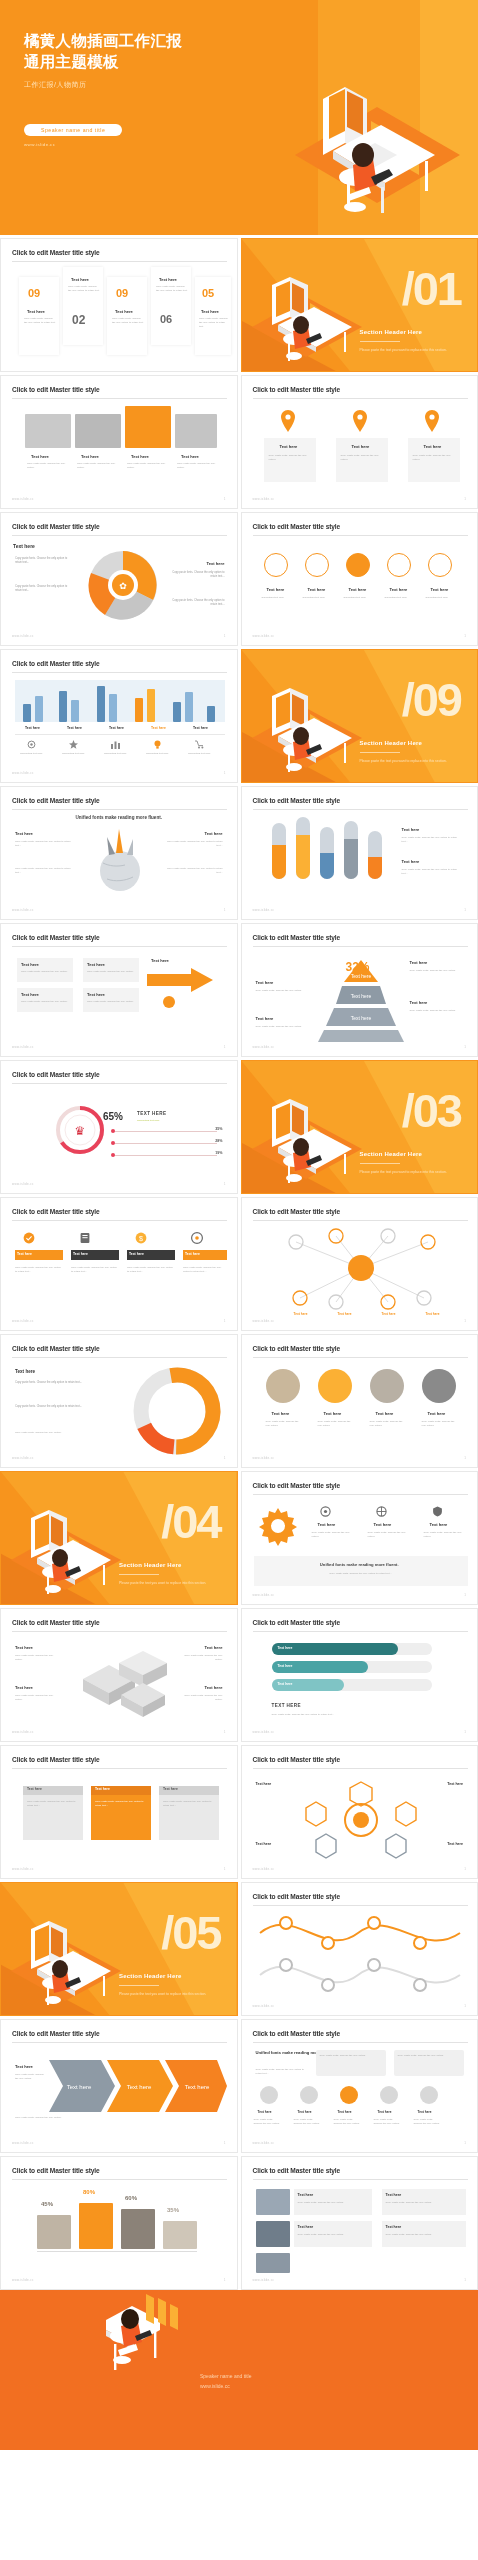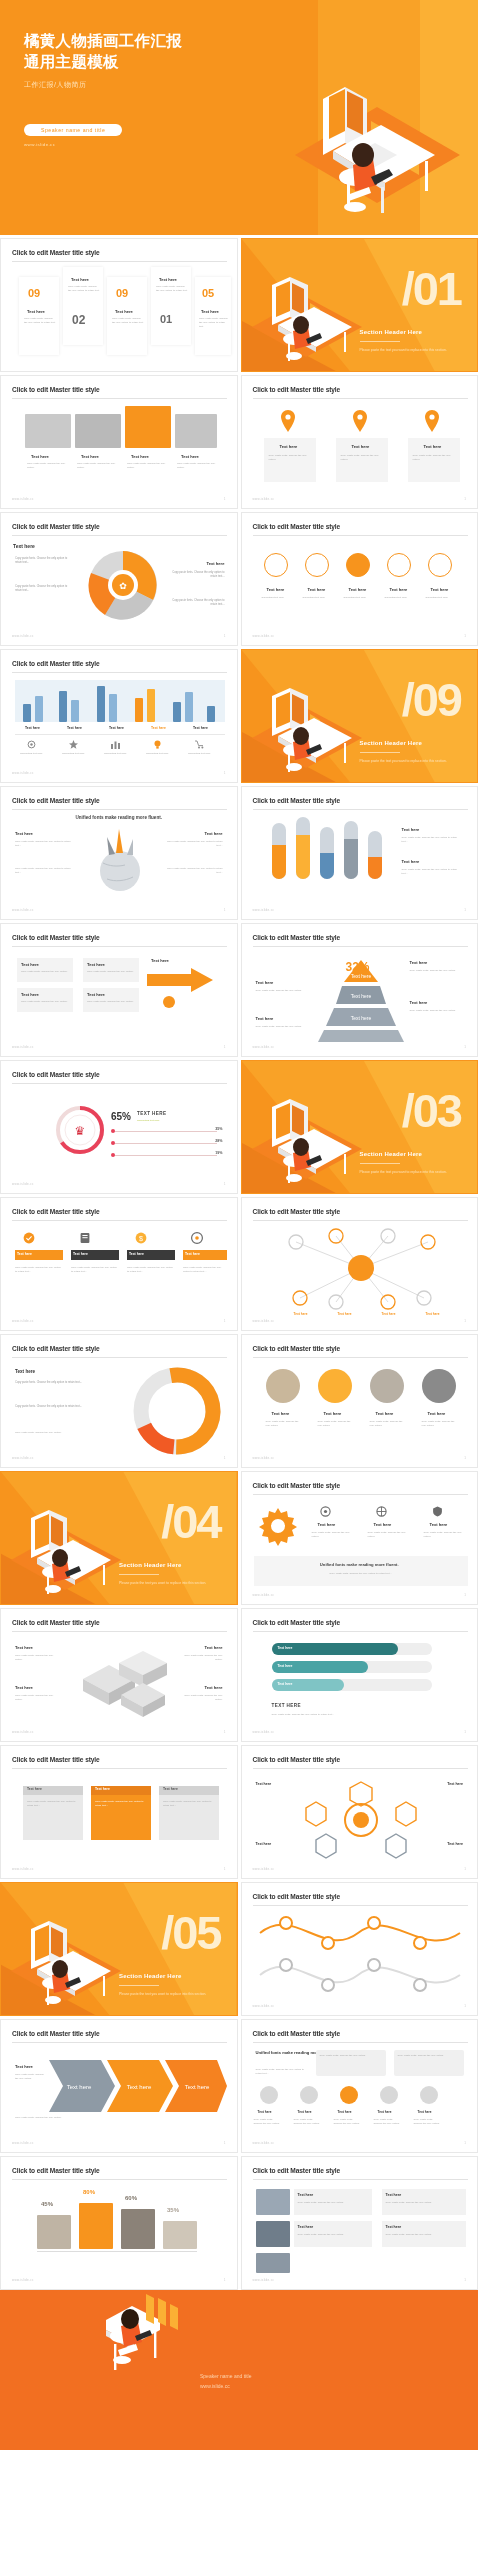--- a/index.html
+++ b/index.html
@@ -131,21 +131,21 @@
         <div style="position:absolute;left:9px;top:46px;font-size:12px;" class="num-gy">02</div>
       </div>
       <div class="card" style="left:106px;top:38px;width:40px;height:78px;">
         <div style="position:absolute;left:9px;top:10px;font-size:11px;" class="num-or">09</div>
         <div class="txt-h" style="position:absolute;left:8px;top:32px;">Text here</div>
         <div class="txt-s" style="position:absolute;left:5px;top:40px;width:32px;">Copy paste fonts. Choose the only option to retain text.</div>
       </div>
       <div class="card" style="left:150px;top:28px;width:40px;height:78px;">
         <div class="txt-h" style="position:absolute;left:8px;top:10px;">Text here</div>
         <div class="txt-s" style="position:absolute;left:5px;top:18px;width:32px;">Copy paste fonts. Choose the only option to retain text.</div>
-        <div style="position:absolute;left:9px;top:46px;font-size:11px;" class="num-gy">01</div>
+        <div style="position:absolute;left:9px;top:46px;font-size:11px;" class="num-gy">06</div>
       </div>
       <div class="card" style="left:194px;top:38px;width:36px;height:78px;">
         <div style="position:absolute;left:7px;top:10px;font-size:11px;" class="num-or">05</div>
         <div class="txt-h" style="position:absolute;left:6px;top:32px;">Text here</div>
         <div class="txt-s" style="position:absolute;left:4px;top:40px;width:30px;">Copy paste fonts. Choose the only option to retain text.</div>
       </div>
     </div>
 
     <div class="slide orange">
       <div class="diag-a"></div>
@@ -456,21 +456,21 @@
 
     <div class="slide">
       <div class="s-title">Click to edit Master title style</div>
       <div class="s-rule"></div>
       <svg style="position:absolute;left:54px;top:44px;width:50px;height:50px;" viewBox="0 0 50 50">
         <circle cx="25" cy="25" r="22" fill="none" stroke="#f0dada" stroke-width="4"></circle>
         <circle cx="25" cy="25" r="22" fill="none" stroke="#E8425A" stroke-width="4" stroke-dasharray="90 150" transform="rotate(-90 25 25)"></circle>
         <circle cx="25" cy="25" r="15" fill="none" stroke="#f6eaea" stroke-width="1"></circle>
         <text x="25" y="30" font-size="12" fill="#D52B3C" text-anchor="middle" font-family="DejaVu Sans">♛</text>
       </svg>
-      <div style="position:absolute;left:110px;top:50px;font-size:10px;font-weight:bold;color:#333;">65%</div>
+      <div style="position:absolute;left:102px;top:50px;font-size:10px;font-weight:bold;color:#333;">65%</div>
       <div style="position:absolute;left:136px;top:50px;font-size:4.6px;font-weight:bold;color:#444;letter-spacing:.4px;">TEXT HERE</div>
       <div class="txt-s" style="position:absolute;left:136px;top:58px;width:56px;color:#B9C94A;">Supporting text here</div>
       <div style="position:absolute;left:112px;top:70px;width:104px;height:1px;background:#e7c9c9;"></div>
       <div class="chip" style="left:110px;top:68px;width:4px;height:4px;background:#E8425A;"></div>
       <div style="position:absolute;right:14px;top:66px;font-size:3.6px;font-weight:bold;color:#555;">35%</div>
       <div style="position:absolute;left:112px;top:82px;width:104px;height:1px;background:#e7c9c9;"></div>
       <div class="chip" style="left:110px;top:80px;width:4px;height:4px;background:#E8425A;"></div>
       <div style="position:absolute;right:14px;top:78px;font-size:3.6px;font-weight:bold;color:#555;">28%</div>
       <div style="position:absolute;left:112px;top:94px;width:104px;height:1px;background:#e7c9c9;"></div>
       <div class="chip" style="left:110px;top:92px;width:4px;height:4px;background:#E8425A;"></div>

